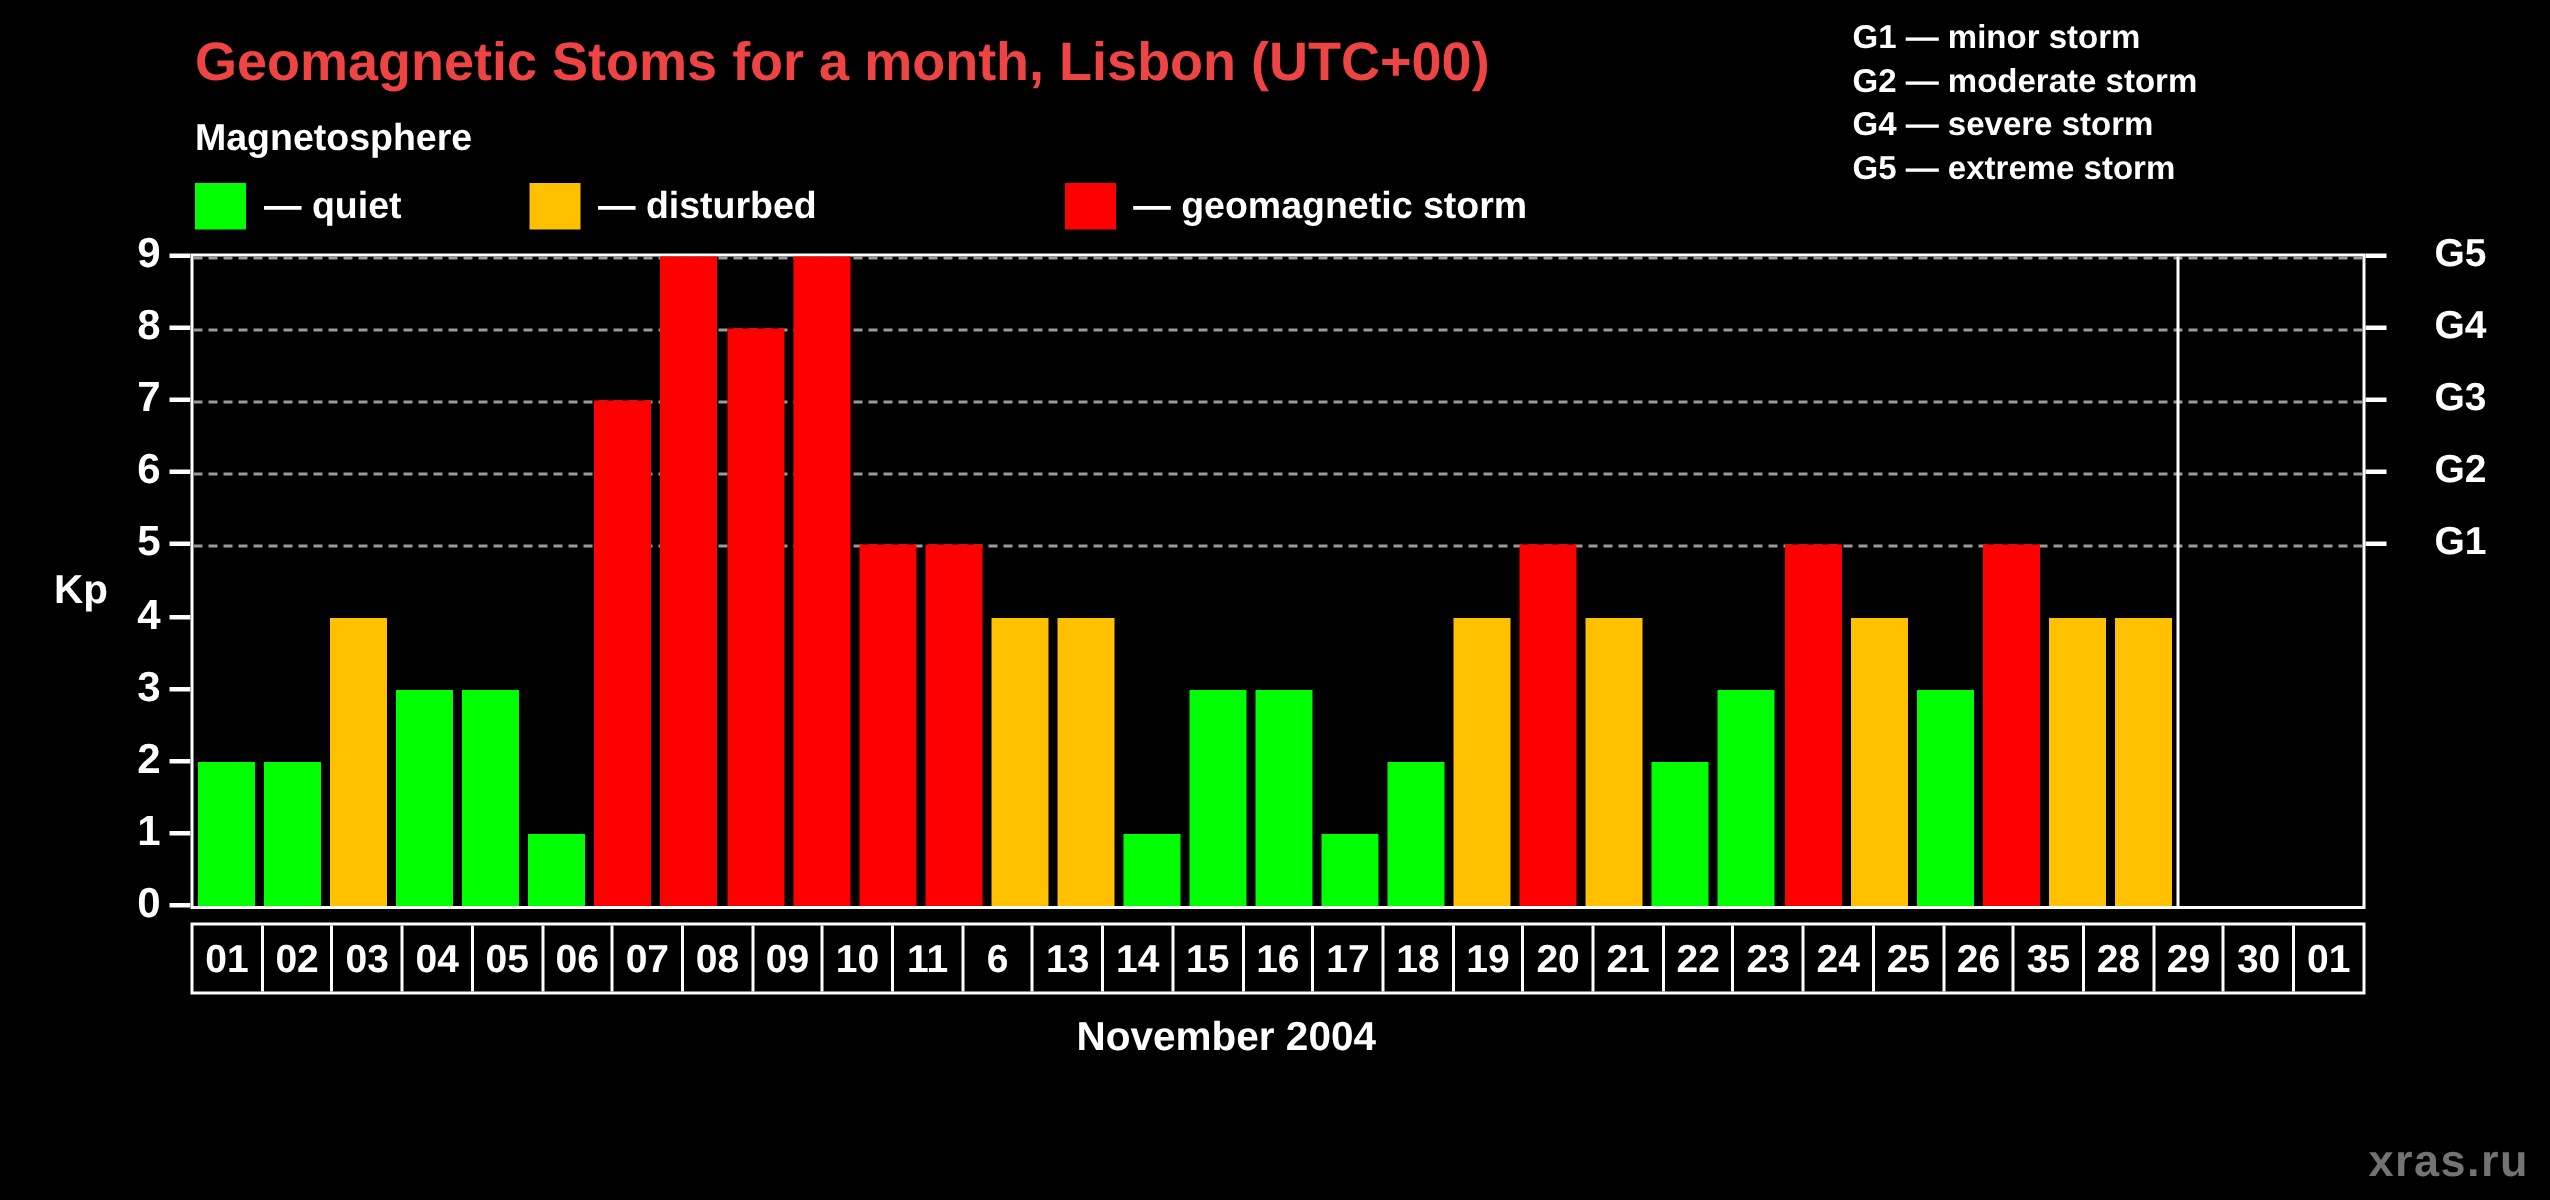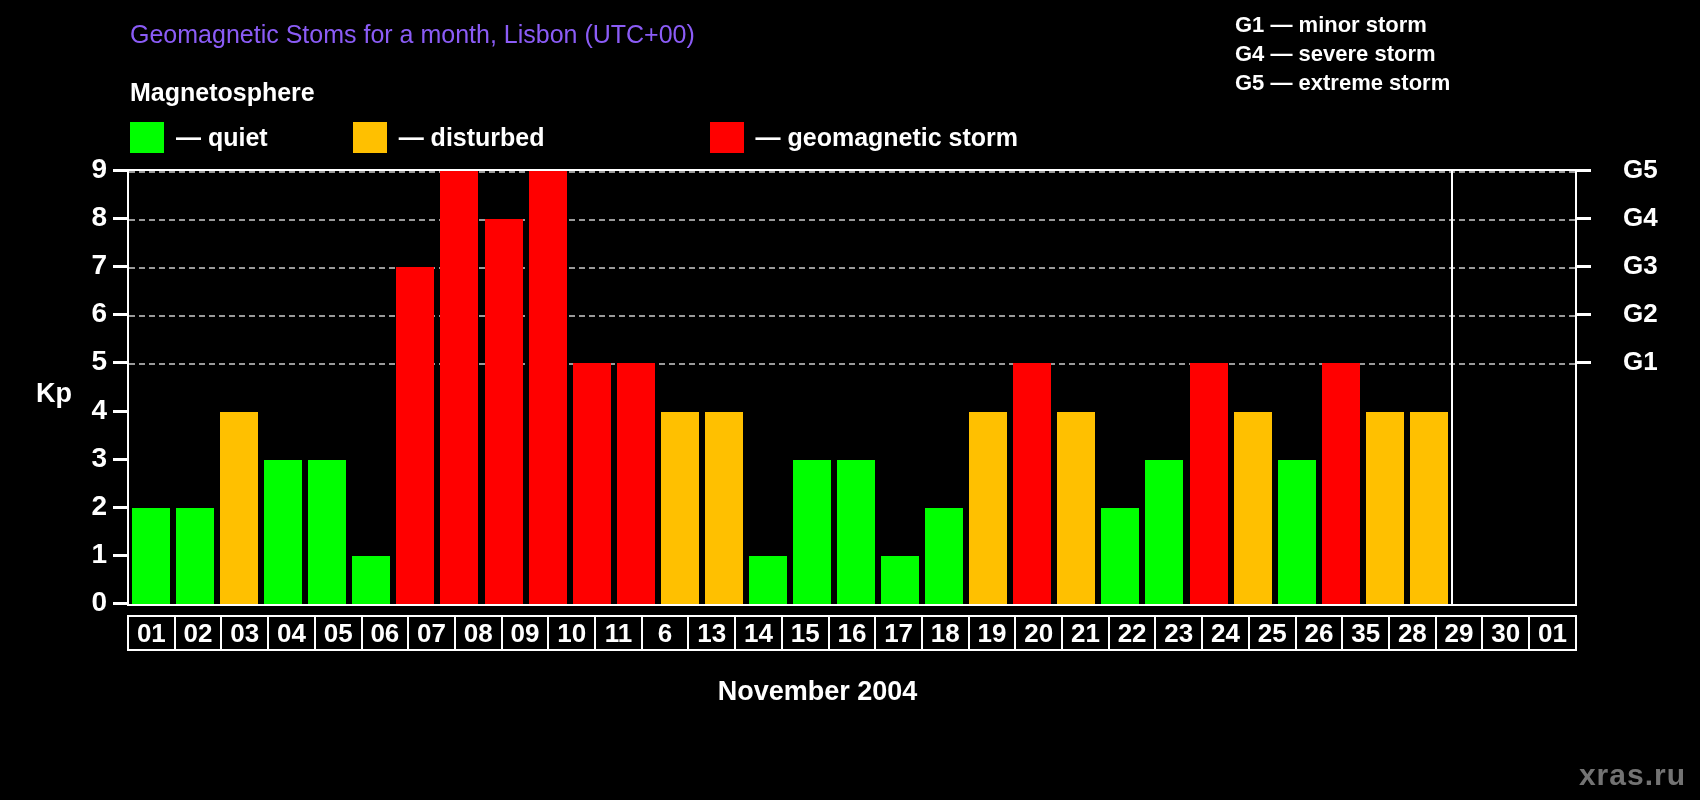--- a/index.html
+++ b/index.html
@@ -4,21 +4,21 @@
 <style>
   html,body{margin:0;padding:0;background:#000;}
   body{
     width:1700px;height:800px;overflow:hidden;position:relative;
     font-family:"Liberation Sans","DejaVu Sans",sans-serif;
     color:#fff;
   }
   
   #chart-title{
     position:absolute;left:130px;top:20px;
-    font-size:25px;font-weight:normal;color:#8b5cf6;white-space:nowrap;
+    font-size:36px;font-weight:bold;color:#ef4444;white-space:nowrap;
   }
   #magnetosphere-label{
     position:absolute;left:130px;top:78px;
     font-size:25px;font-weight:bold;color:#ffffff;
   }
   #magnetosphere-legend{
     position:absolute;left:130px;top:122px;
     display:flex;align-items:center;
   }
   .legend-entry{display:flex;align-items:center;}
@@ -83,21 +83,21 @@
     border-top:3px solid #ffffff;
   }
   .glabel{
     position:absolute;left:20px;
     font-size:26px;font-weight:bold;color:#ffffff;
     transform:translateY(-50%);white-space:nowrap;margin-left:26px;
   }
   
   #day-axis{
     position:absolute;left:127px;top:615px;
-    width:1450px;height:36px;
+    width:1450px;height:48px;
     border:2px solid #ffffff;box-sizing:border-box;
     display:flex;
   }
   .day-cell{
     flex:1 1 0;
     display:flex;align-items:center;justify-content:center;
     border-right:2px solid #ffffff;
     box-sizing:border-box;
     font-size:26px;font-weight:bold;color:#ffffff;
   }
@@ -130,20 +130,21 @@
       <span class="legend-text">— disturbed</span>
     </div>
     <div class="legend-entry" style="margin-left: 165px;">
       <span class="legend-swatch" style="background: rgb(255, 0, 0);"></span>
       <span class="legend-text">— geomagnetic storm</span>
     </div>
   </div>
 
 <div id="gscale-key">
     <div class="gscale-line">G1 — minor storm</div>
+    <div class="gscale-line">G2 — moderate storm</div>
     <div class="gscale-line">G4 — severe storm</div>
     <div class="gscale-line">G5 — extreme storm</div>
   </div>
 
 <div id="y-axis-ticks">
     <div class="ytick" style="top: 433px;"></div>
     <div class="ylabel" style="top: 433px;">0</div>
     <div class="ytick" style="top: 384.889px;"></div>
     <div class="ylabel" style="top: 384.889px;">1</div>
     <div class="ytick" style="top: 336.778px;"></div>

